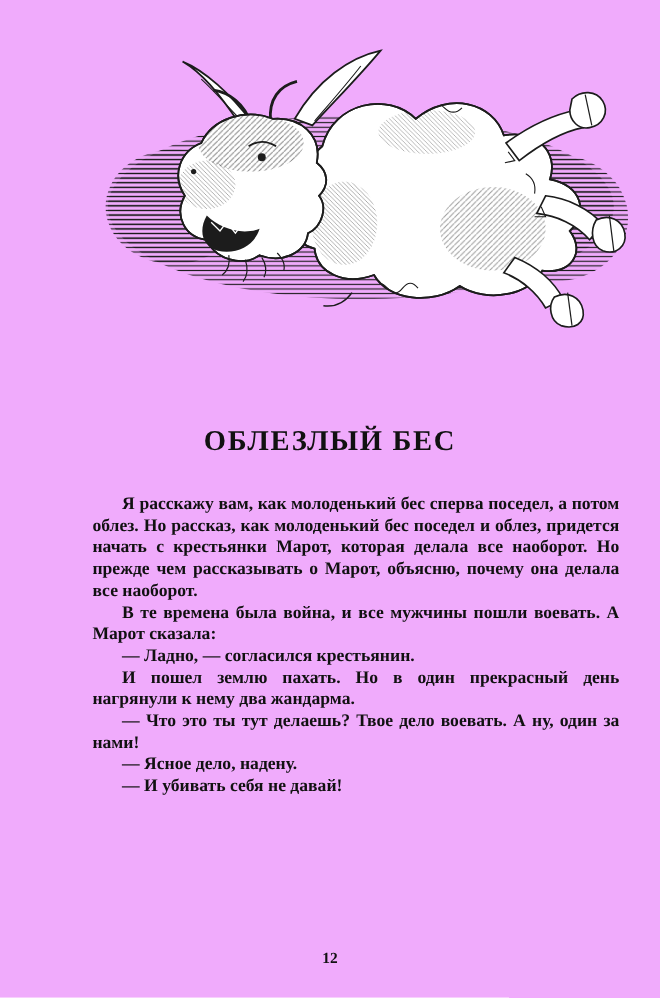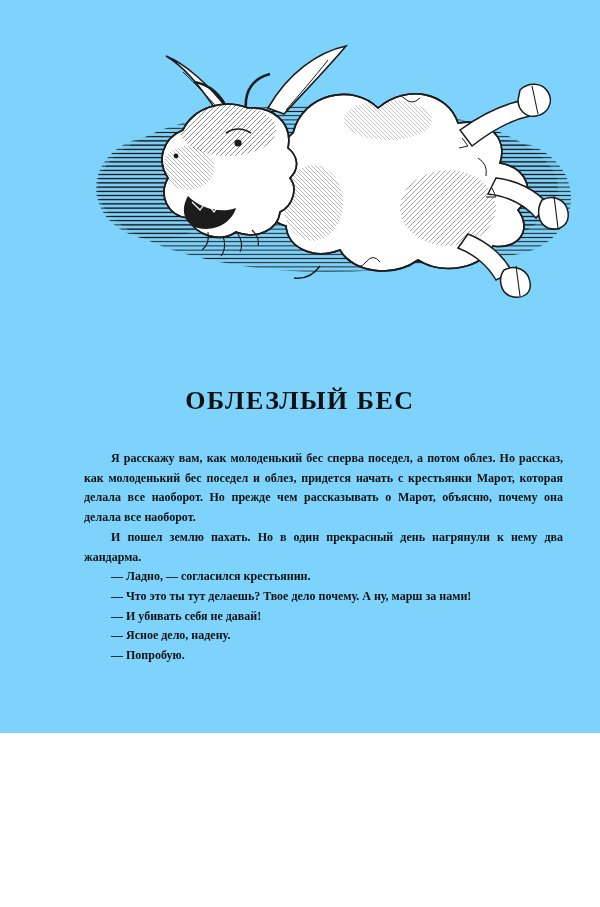--- a/index.html
+++ b/index.html
@@ -1,20 +1,20 @@
 <!DOCTYPE html>
 <html><head>
 <meta charset="utf-8">
 <style>
   html, body { margin: 0; padding: 0; background: #ffffff; }
   .page {
     position: relative;
     width: 600px;
-    height: 733px;
-    background: #7dd3fc;
+    height: 907px;
+    background: #f0abfc;
     font-family: "Liberation Serif", serif;
     color: #111111;
     overflow: hidden;
     text-decoration: underline;
   }
   .illustration {
     position: absolute;
     top: 38px;
     left: 88px;
     width: 486px;
@@ -31,21 +31,21 @@
     font-size: 26px;
     font-weight: bold;
     letter-spacing: 1.5px;
   }
   .story {
     position: absolute;
     top: 449px;
     left: 84px;
     width: 479px;
     text-align: justify;
-    font-size: 12px;
+    font-size: 16px;
     line-height: 19.7px;
     font-weight: bold;
   }
   .story p { margin: 0; text-indent: 27px; }
   .page-number {
     position: absolute;
     top: 864px;
     left: 0;
     width: 100%;
     text-align: center;
@@ -145,22 +145,23 @@
           <path d="M164,192 q8,8 6,16"></path>
         </g>
       </g>
     </svg>
   </div>
 
   <h1 class="title">ОБЛЕЗЛЫЙ БЕС</h1>
 
   <div class="story">
     <p>Я расскажу вам, как молоденький бес сперва поседел, а потом облез. Но рассказ, как молоденький бес поседел и облез, придется начать с крестьянки Марот, которая делала все наоборот. Но прежде чем рассказывать о Марот, объясню, почему она делала все наоборот.</p>
+    <p>В те времена была война, и все мужчины пошли воевать. А Марот сказала:</p>
+    <p>— Ладно, — согласился крестьянин.</p>
     <p>И пошел землю пахать. Но в один прекрасный день нагрянули к нему два жандарма.</p>
-    <p>— Ладно, — согласился крестьянин.</p>
-    <p>— Что это ты тут делаешь? Твое дело почему. А ну, марш за нами!</p>
+    <p>— Что это ты тут делаешь? Твое дело воевать. А ну, один за нами!</p>
+    <p>— Ясное дело, надену.</p>
     <p>— И убивать себя не давай!</p>
-    <p>— Ясное дело, надену.</p>
-    <p>— Попробую.</p>
   </div>
 
+  <div class="page-number">12</div>
 
 </div>
 
 </body></html>

